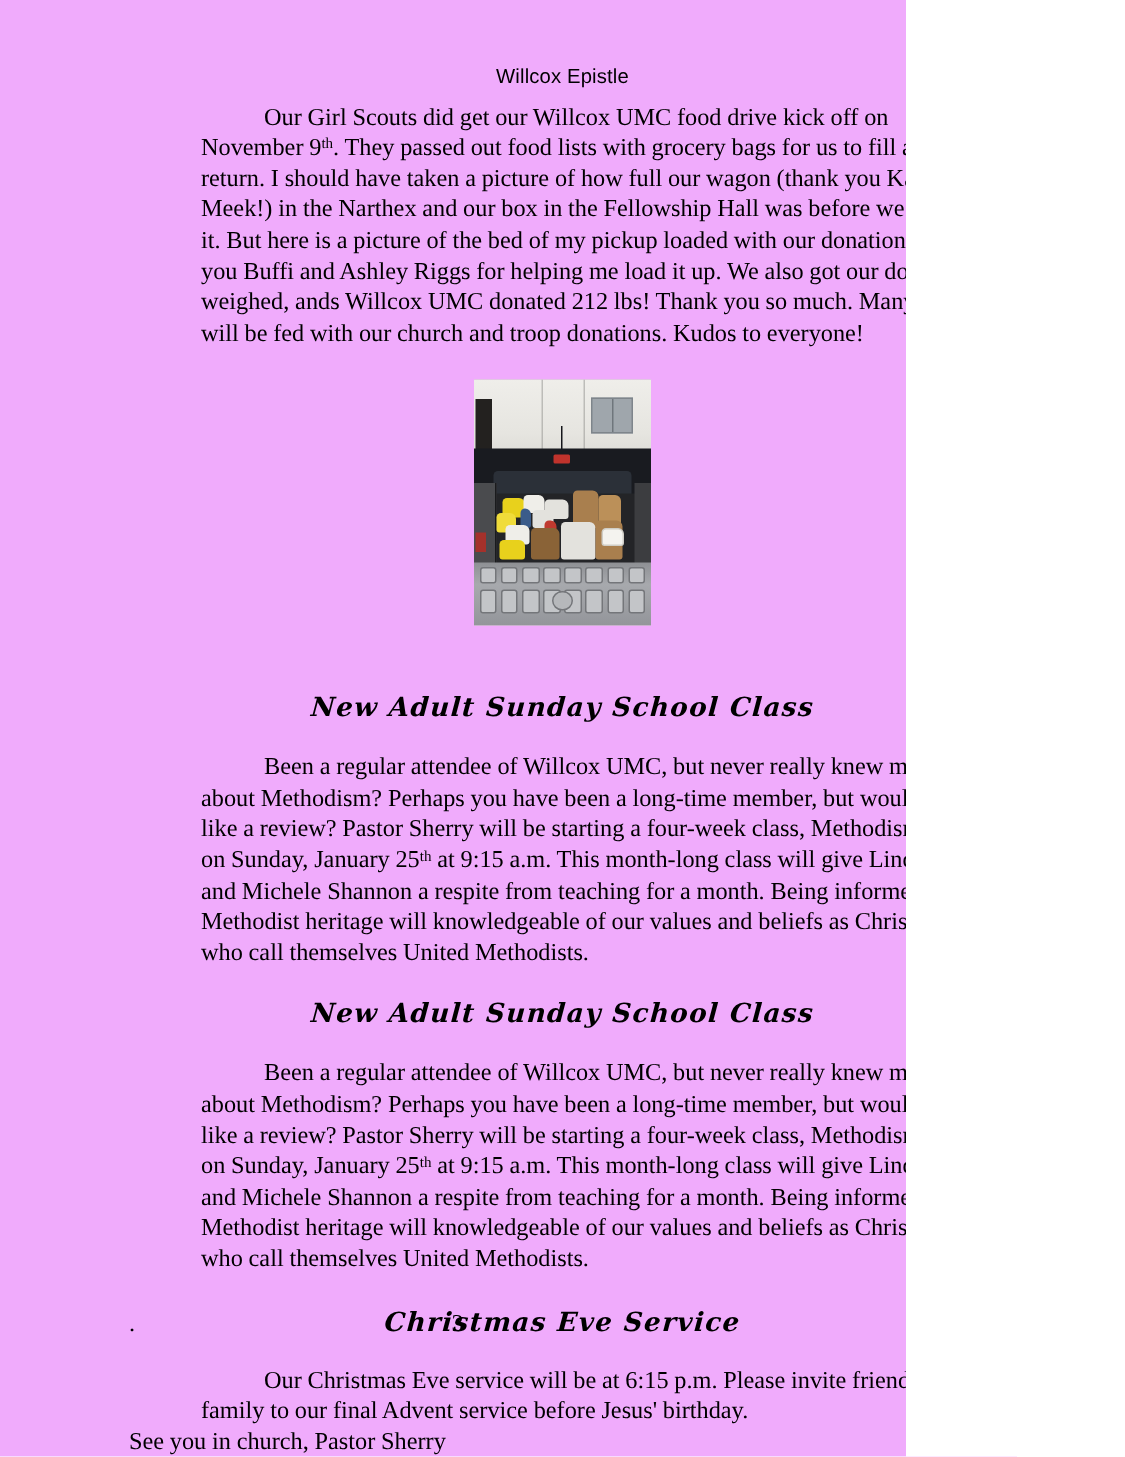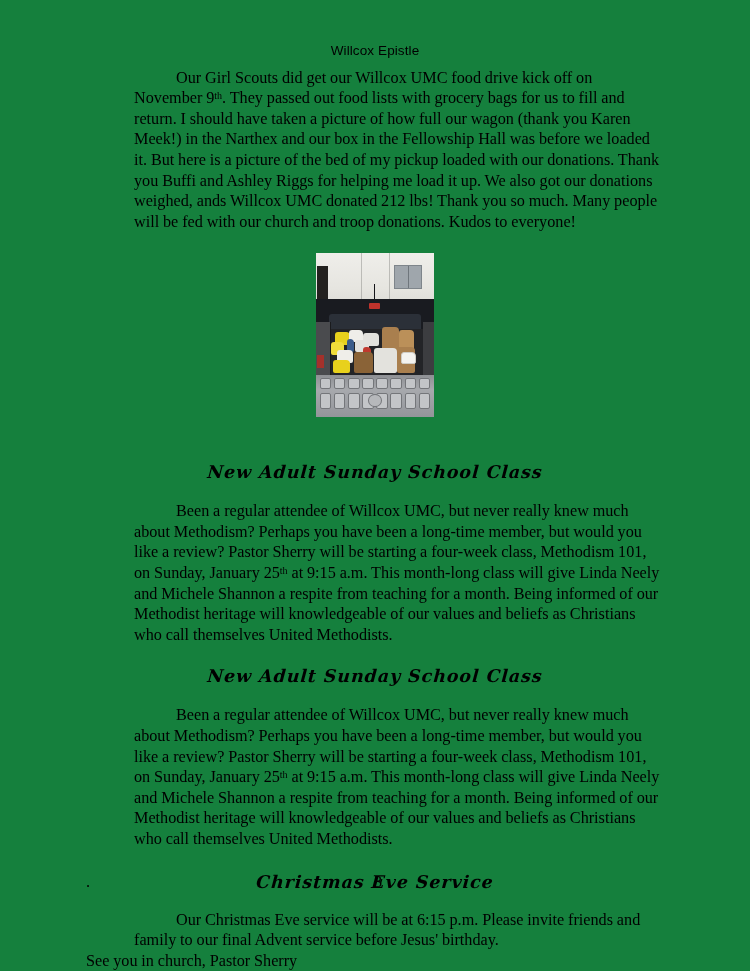--- a/index.html
+++ b/index.html
@@ -6,23 +6,23 @@
     margin: 0;
     padding: 0;
     background: #ffffff;
   }
   body {
     font-family: "Liberation Serif", "DejaVu Serif", serif;
     color: #000000;
   }
   .page {
     position: relative;
-    width: 750px;
+    width: 604px;
     height: 971px;
-    background: #15803d;
+    background: #f0abfc;
     overflow: hidden;
     box-sizing: border-box;
   }
   .content {
     position: absolute;
     left: 86px;
     top: 0;
     width: 578px;
   }
 

